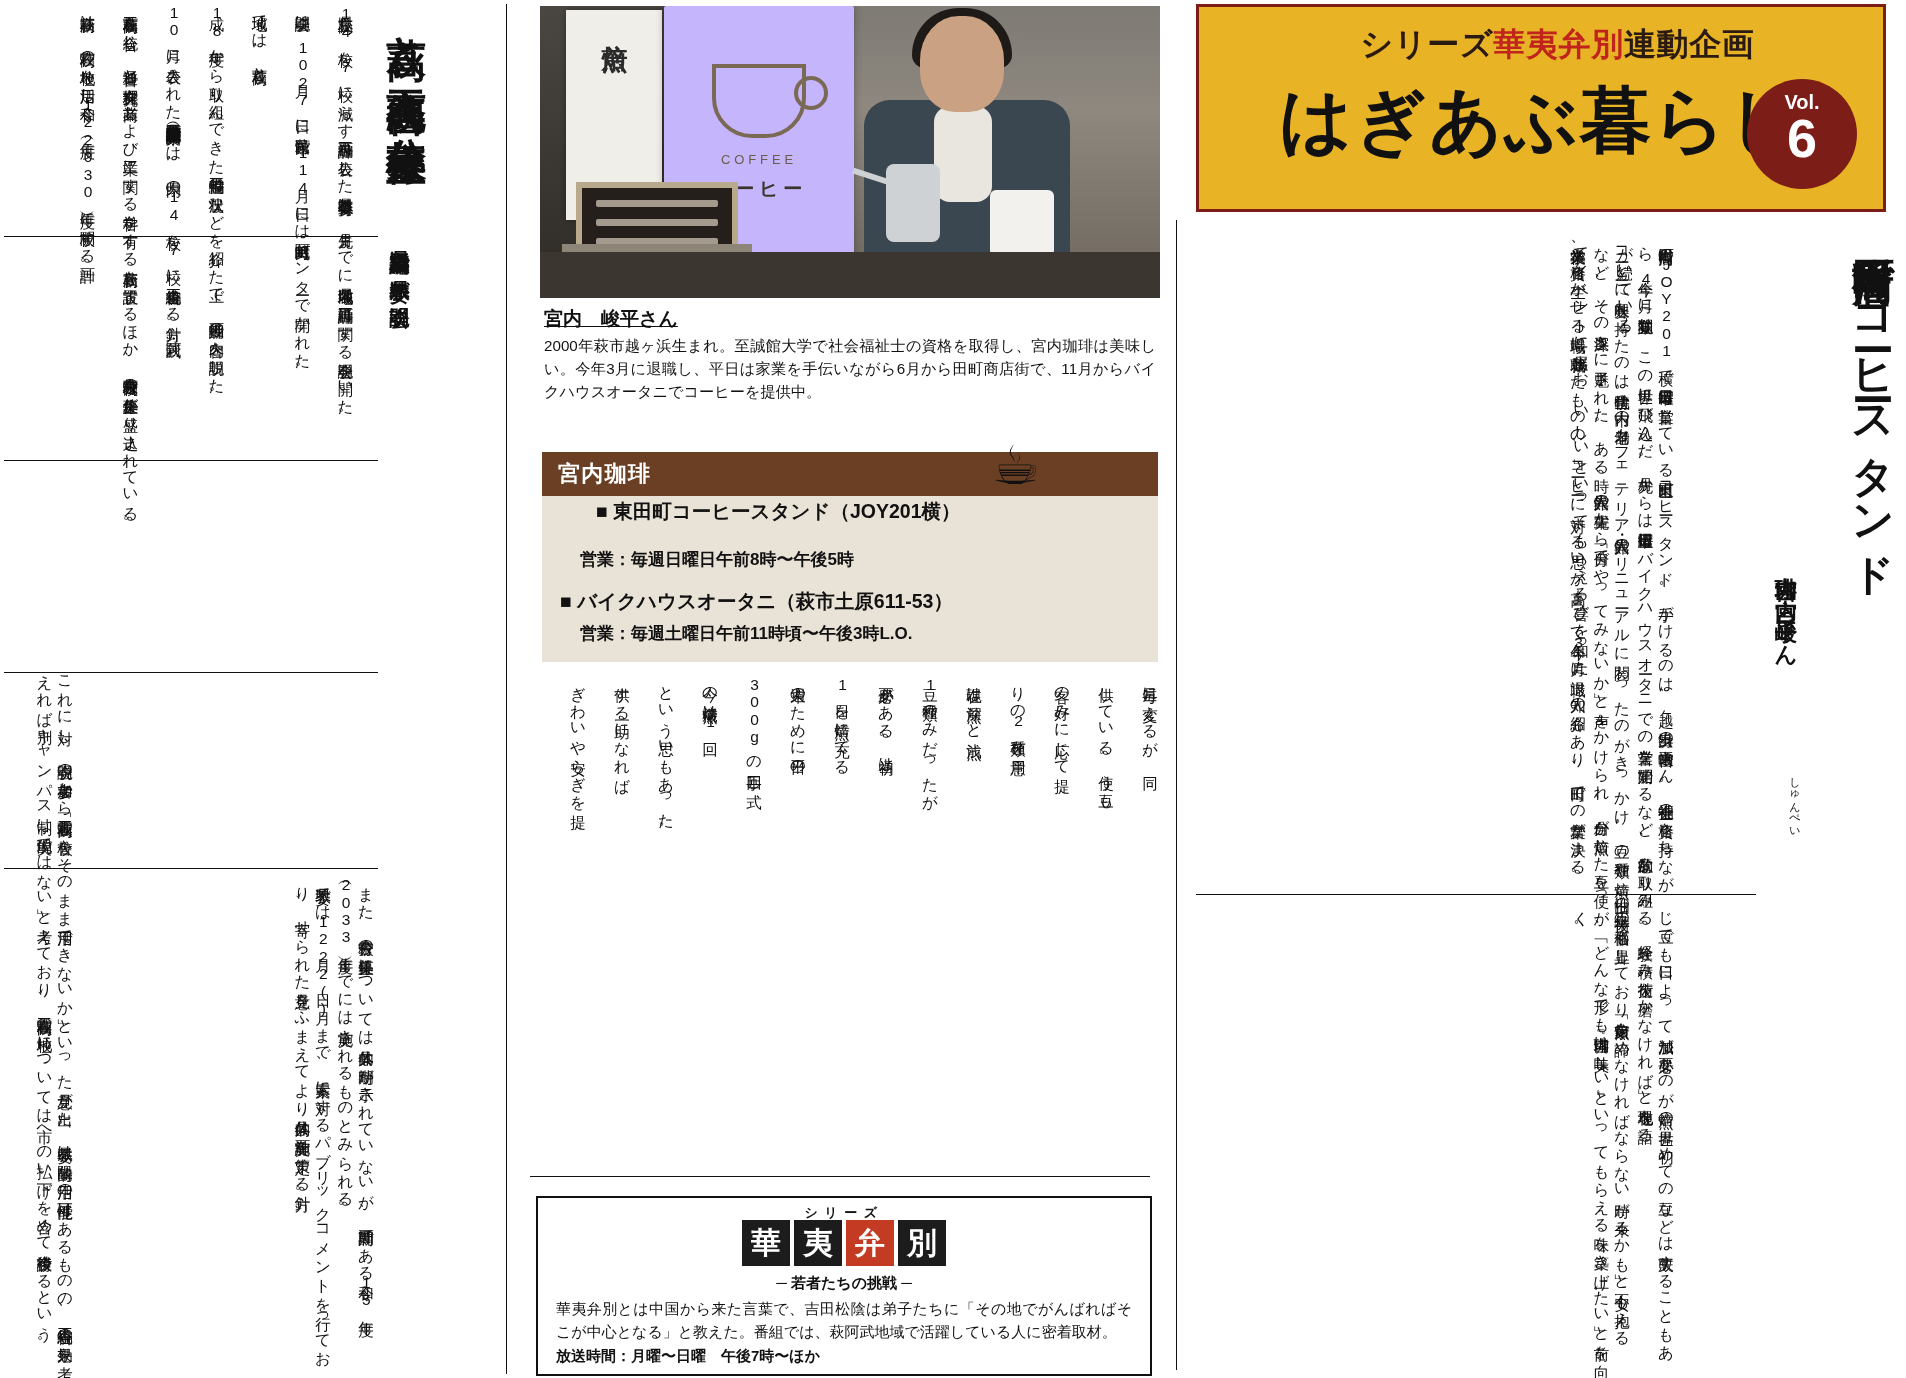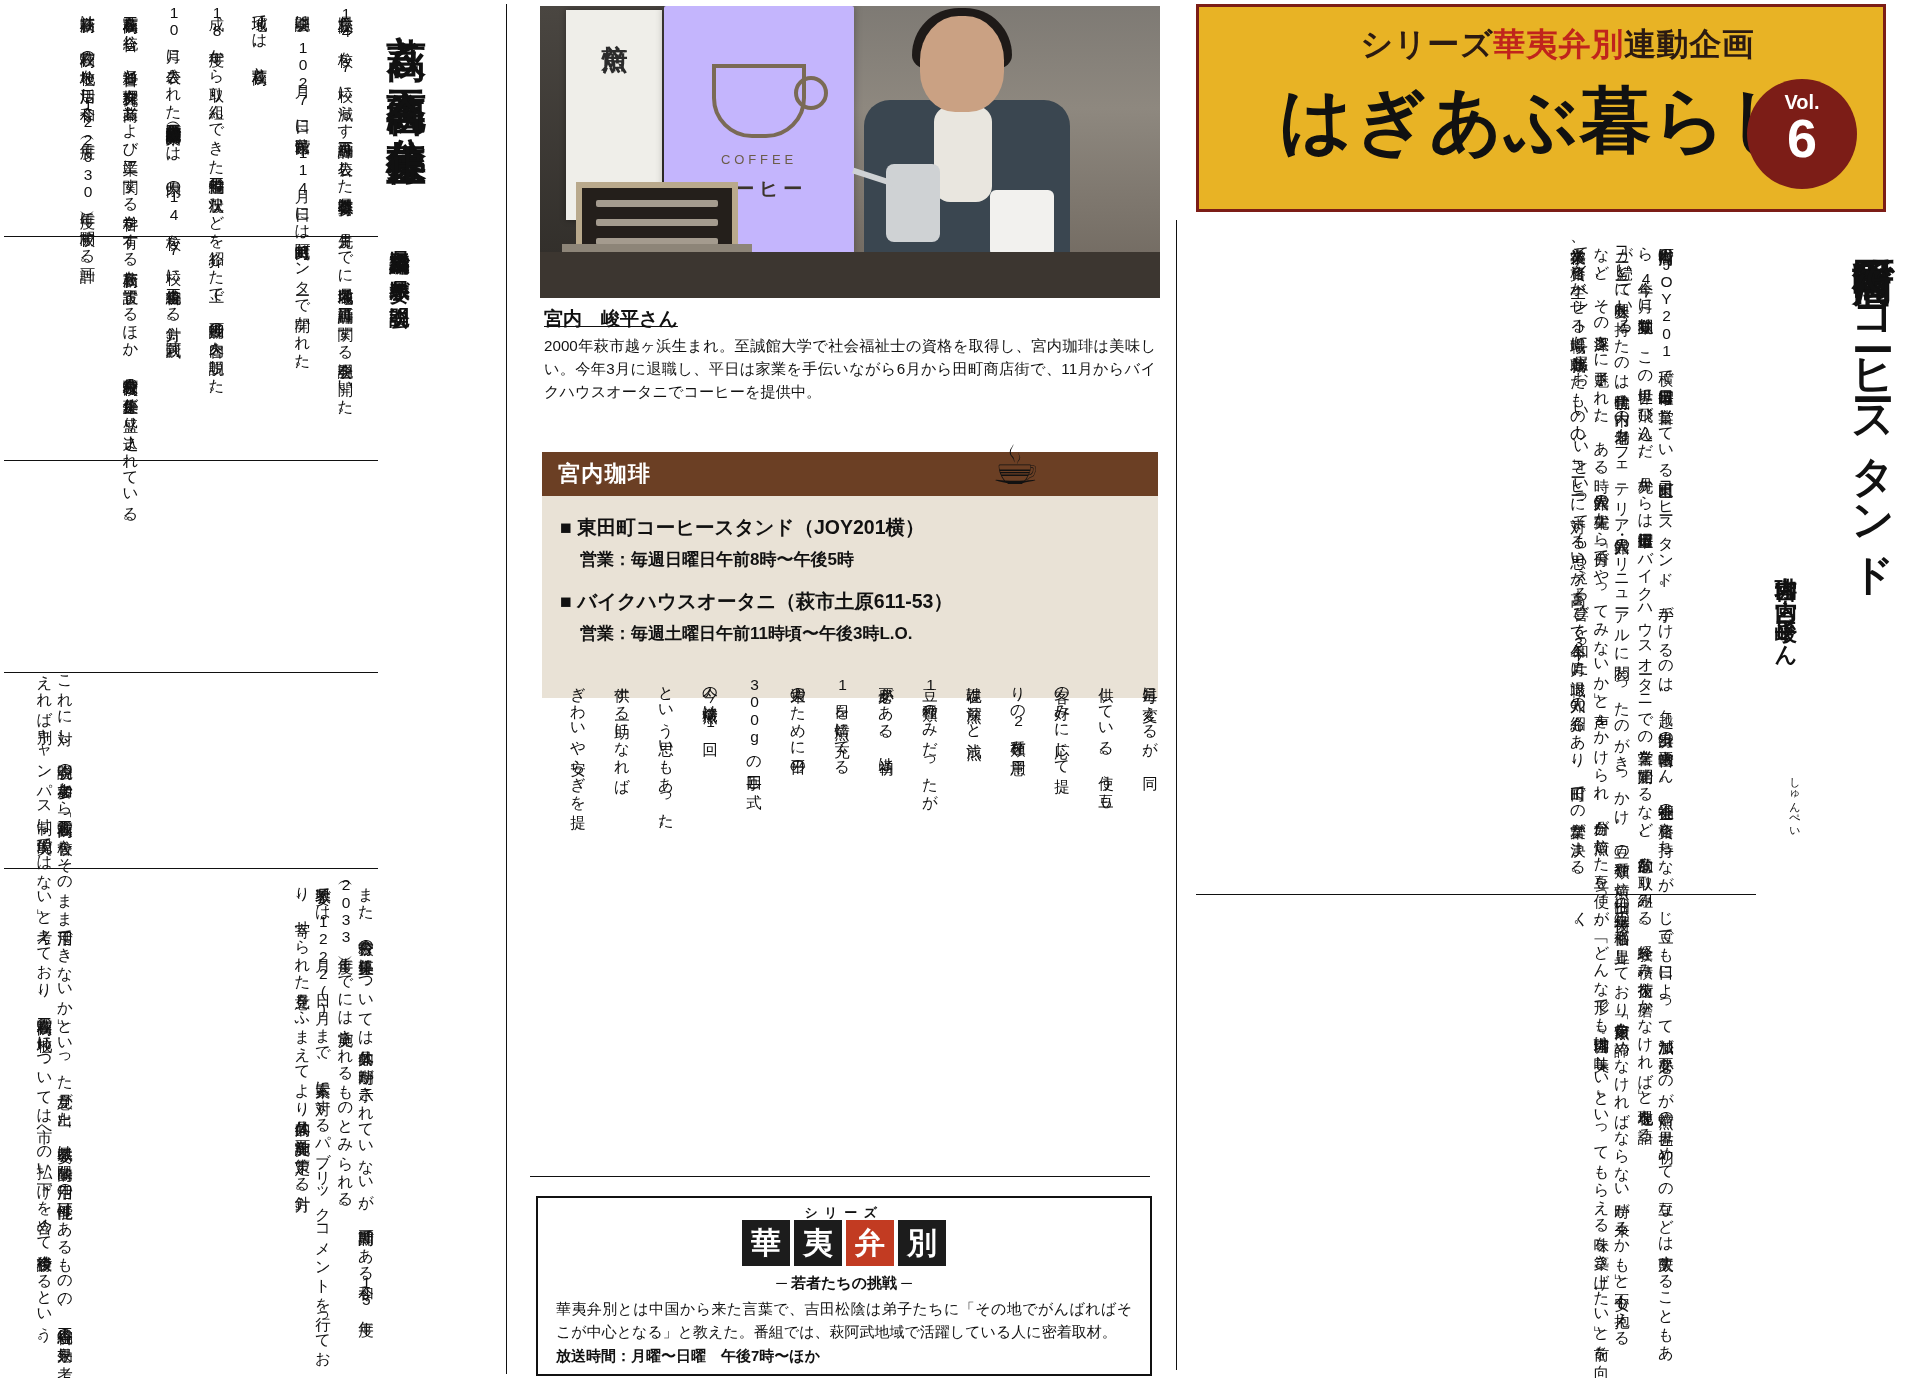--- a/index.html
+++ b/index.html
@@ -42,21 +42,21 @@
   .photo .kettle{position:absolute;left:28px;top:150px;width:54px;height:78px;background:#cfd2d4;border-radius:8px;}
   .photo .kettle:after{content:"";position:absolute;left:-34px;top:10px;width:42px;height:6px;background:#cfd2d4;transform:rotate(18deg);}
   .photo .cupw{position:absolute;right:34px;top:176px;width:64px;height:74px;background:#f2f1ee;border-radius:6px 6px 14px 14px;}
   .photo .counter{position:absolute;left:0;bottom:0;width:100%;height:46px;background:#3c3630;}
   .photo .tableL{position:absolute;left:22px;bottom:34px;width:190px;height:20px;background:#8d8578;}
 
   .cap{position:absolute;left:16px;top:306px;width:612px;}
   .cap .capname{font-size:19px;font-weight:bold;margin-bottom:3px;text-decoration:underline;}
   .cap .captxt{font-size:15.2px;line-height:1.5;text-align:justify;}
 
-  .shopbox{position:absolute;left:14px;top:452px;width:616px;height:246px;background:#e9e2d6;}
+  .shopbox{position:absolute;left:14px;top:452px;width:616px;height:210px;background:#e9e2d6;}
   .shopbox .bar{position:absolute;left:0;top:0;width:100%;height:44px;background:#6b3f24;}
   .shopbox .bar span{color:#fff;font-size:22px;font-weight:bold;line-height:44px;margin-left:16px;letter-spacing:.06em;}
   .shopbox .cupemoji{position:absolute;right:118px;top:-18px;font-size:54px;}
   .shopbox .item{position:absolute;left:18px;font-size:19.5px;font-weight:bold;}
   .shopbox .sub{position:absolute;left:38px;font-size:17px;font-weight:bold;}
 
   .midcols{position:absolute;left:10px;top:676px;width:622px;height:560px;display:flex;flex-direction:row-reverse;}
   .midcols .vcol{width:44px;height:540px;font-size:15.5px;}
 
   .series{position:absolute;left:536px;top:1196px;width:612px;height:176px;border:2px solid #111;background:#fff;}
@@ -174,21 +174,21 @@
     </div>
 
     <div class="cap">
       <div class="capname">宮内　峻平さん</div>
       <div class="captxt">2000年萩市越ヶ浜生まれ。至誠館大学で社会福祉士の資格を取得し、宮内珈琲は美味しい。今年3月に退職し、平日は家業を手伝いながら6月から田町商店街で、11月からバイクハウスオータニでコーヒーを提供中。</div>
     </div>
 
     <div class="shopbox">
       <div class="bar"><span>宮内珈琲</span></div>
       <div class="cupemoji">☕</div>
-      <div class="item" style="top:62px;">■ 東田町コーヒースタンド（JOY201横）</div>
+      <div class="item" style="top:46px;margin-left:36px;">■ 東田町コーヒースタンド（JOY201横）</div>
       <div class="sub" style="top:96px;">営業：毎週日曜日午前8時〜午後5時</div>
       <div class="item" style="top:136px;">■ バイクハウスオータニ（萩市土原611-53）</div>
       <div class="sub" style="top:170px;">営業：毎週土曜日午前11時頃〜午後3時L.O.</div>
     </div>
 
     <div class="midcols">
       <div class="vcol">月毎に変えるが、同</div>
       <div class="vcol">供している。使う豆も</div>
       <div class="vcol">客の好みに応じて提</div>
       <div class="vcol">りの2種類を用意。</div>

